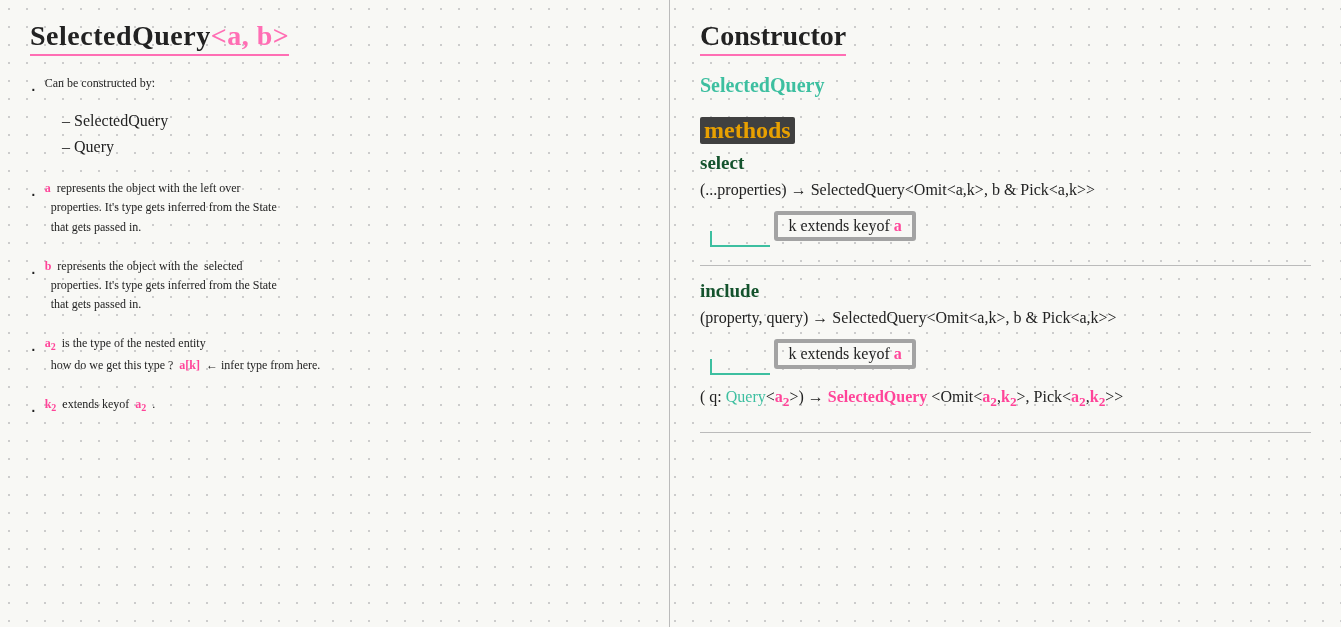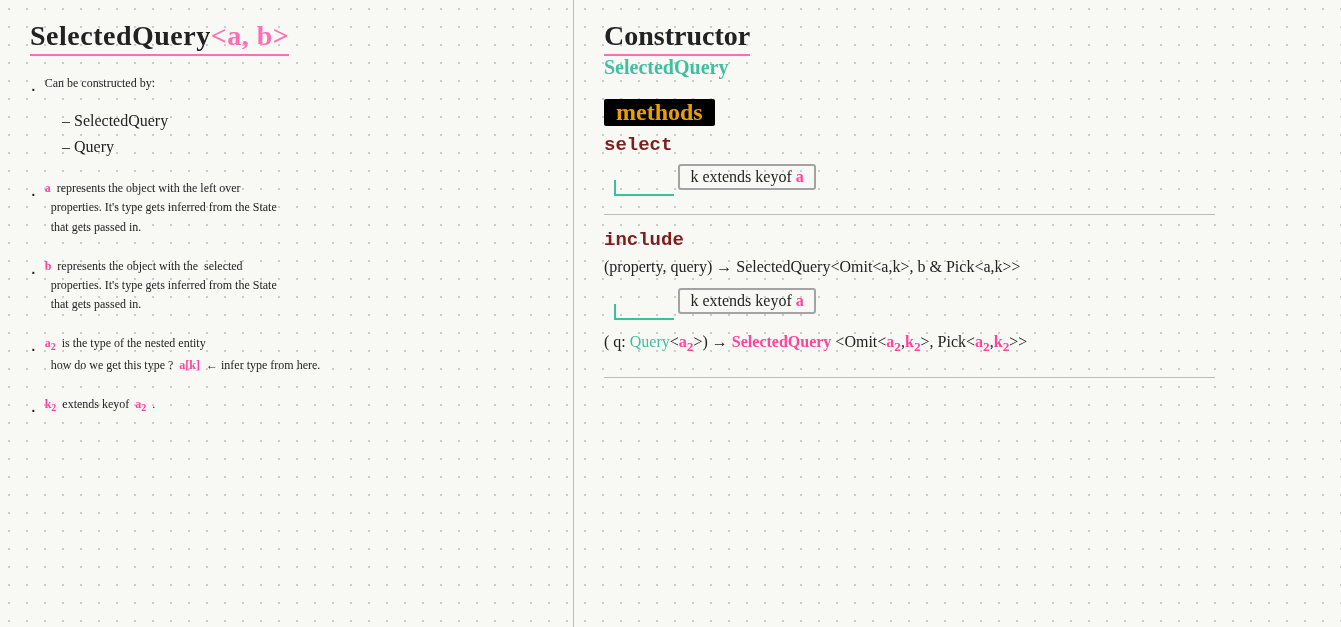--- a/index.html
+++ b/index.html
@@ -24,21 +24,21 @@
       pointer-events: none;
     }
 
     .panel {
       position: relative;
       z-index: 1;
       padding: 20px 30px;
     }
 
     .panel-left {
-      width: 574px;
+      width: 670px;
       border-right: 1.5px solid #bbb;
     }
 
     .panel-right {
       width: 671px;
       padding-left: 30px;
     }
 
     
     .title-left {
@@ -57,40 +57,41 @@
       color: #ff6eb4;
     }
 
     .title-right {
       font-size: 28px;
       font-weight: bold;
       color: #222;
       font-family: 'Segoe UI', cursive;
       border-bottom: 2.5px solid #ff6eb4;
       display: inline-block;
+      margin-bottom: 18px;
       padding-bottom: 2px;
     }
 
     
     .section-heading {
       font-size: 20px;
       color: #3dbfa0;
       font-weight: bold;
       font-family: 'Segoe UI', cursive;
       margin-bottom: 4px;
     }
 
     .section-heading-yellow {
       font-size: 24px;
       color: #e8a000;
       font-weight: bold;
       font-family: 'Segoe UI', cursive;
-      background: #000000;
+      background: #404040;
       display: inline-block;
-      padding: 0 12px;
+      padding: 0 4px;
       margin-bottom: 8px;
       border-radius: 2px;
     }
 
     
     .body-text {
       font-size: 12px;
       color: #222;
       font-family: 'Segoe UI', cursive;
       line-height: 1.6;
@@ -135,37 +136,37 @@
       line-height: 1.7;
     }
 
     
     .method-block {
       margin-bottom: 18px;
     }
 
     .method-name {
       font-size: 19px;
-      color: #7f1d1d;
-      font-weight: bold;
-      font-family: Liberation Mono, monospace;
+      color: #14532d;
+      font-weight: bold;
+      font-family: Liberation Serif, serif;
       margin-bottom: 2px;
     }
 
     .method-sig {
       font-size: 16px;
       font-family: 'Segoe UI', cursive;
       color: #222;
       line-height: 1.7;
     }
 
     
     .constraint-box {
       display: inline-block;
-      border: 2px solid #a3a3a3;
+      border: 4px solid #a3a3a3;
       padding: 2px 10px;
       font-size: 16px;
       font-family: 'Segoe UI', cursive;
       color: #222;
       margin: 4px 0 6px 0;
       border-radius: 3px;
     }
 
     .divider-line {
       border: none;
@@ -262,20 +263,23 @@
   <div class="constructor-block">
     <div class="section-heading">SelectedQuery</div>
   </div>
 
   
   <div class="section-heading-yellow">methods</div>
 
   
   <div class="method-block">
     <div class="method-name">select</div>
+    <div class="method-sig">
+      (...properties) → SelectedQuery&lt;Omit&lt;a,k&gt;, b &amp; Pick&lt;a,k&gt;&gt;
+    </div>
     <div style="margin-left:10px; margin-top:4px;">
       <div style="border-left: 2px solid #3dbfa0; border-bottom: 2px solid #3dbfa0; width: 60px; height: 16px; display:inline-block; vertical-align:bottom;"></div>
       <span class="constraint-box">
         k extends keyof <span class="pink">a</span>
       </span>
     </div>
   </div>
 
   <hr class="divider-line">
 

